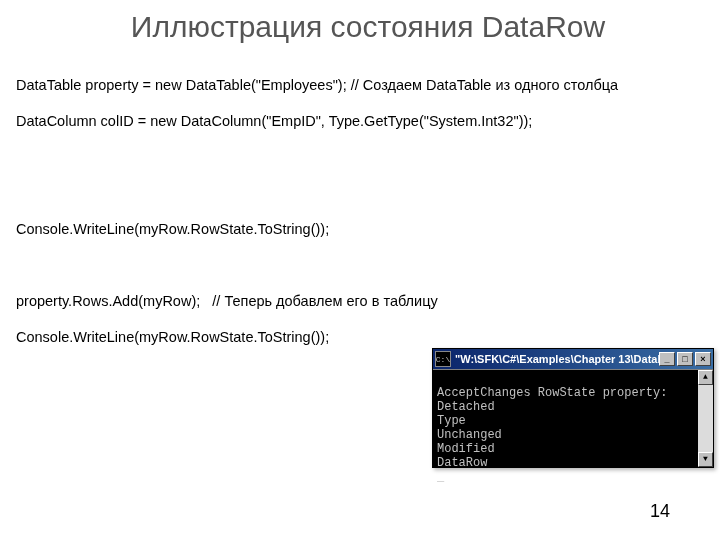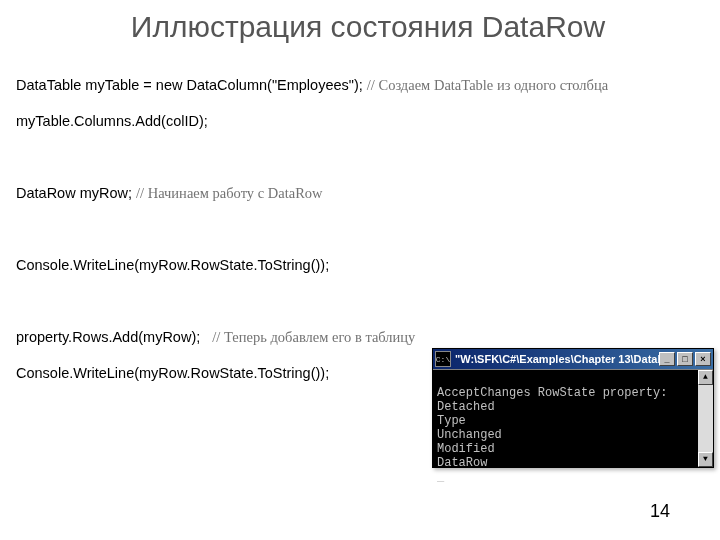--- a/index.html
+++ b/index.html
@@ -32,21 +32,21 @@
     position: absolute;
     top: 58px;
     left: 16px;
     width: 690px;
     font-size: 14.5px;
     line-height: 18px;
     white-space: pre;
     font-family: Arial, Helvetica, sans-serif;
   }
   .code-line { display: block; }
-  .comment { color: #737373; font-family: Liberation Serif, serif; }
+  .comment { color: #000000; }
   .pagenum {
     position: absolute;
     right: 50px;
     bottom: 18px;
     font-size: 18px;
     color: #000;
     margin-left: 28px;
   }
 
   
@@ -148,24 +148,23 @@
   .cursor { display:inline-block; }
 </style>
 </head>
 <body>
 
 <div class="slide">
 
   <div class="title">Иллюстрация состояния DataRow</div>
 
   <div class="code-area">
-<span class="code-line"><span>DataTable myTable = new DataColumn("Employees"); </span><span class="comment">// Создаем DataTable из одного столбца</span></span>
-<span class="code-line">myTable.Columns.Add(colID);</span>
-<span class="code-line"> </span>
-<span class="code-line"><span>DataRow myRow; </span><span class="comment">// Начинаем работу с DataRow</span></span>
+<span class="code-line"><span>DataTable property = new DataTable("Employees"); </span><span class="comment">// Создаем DataTable из одного столбца</span></span>
+<span class="code-line">DataColumn colID = new DataColumn("EmpID", Type.GetType("System.Int32"));</span>
+<span class="code-line"> </span>
 <span class="code-line"> </span>
 <span class="code-line">Console.WriteLine(myRow.RowState.ToString());</span>
 <span class="code-line"> </span>
 <span class="code-line"><span>property.Rows.Add(myRow);   </span><span class="comment">// Теперь добавлем его в таблицу</span></span>
 <span class="code-line">Console.WriteLine(myRow.RowState.ToString());</span>
 <span class="code-line"> </span>
 
 
 
 

